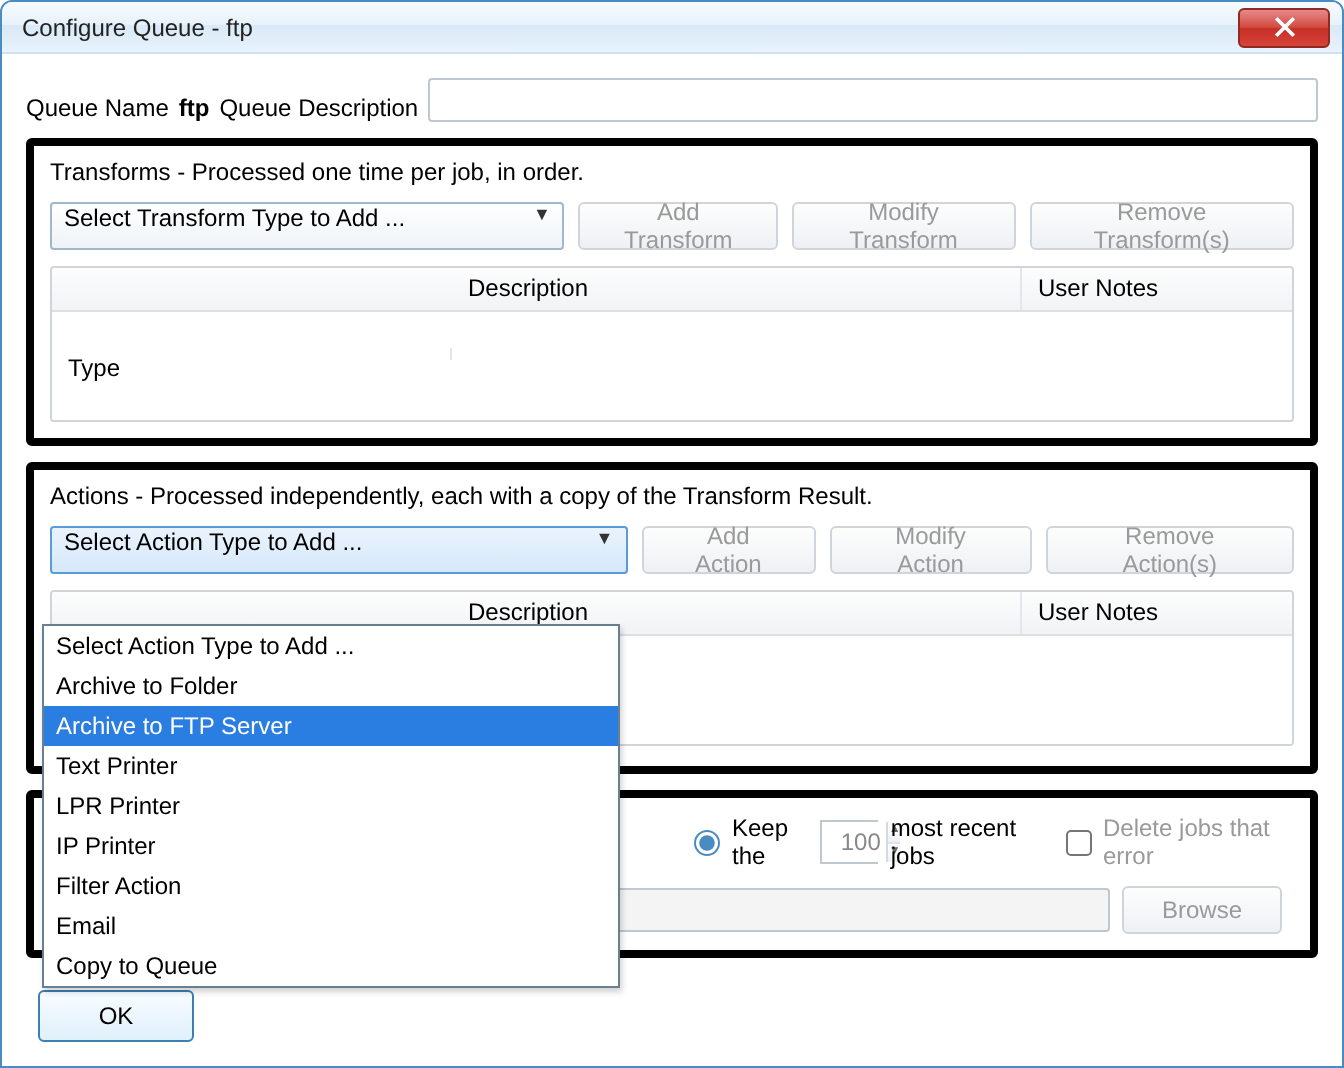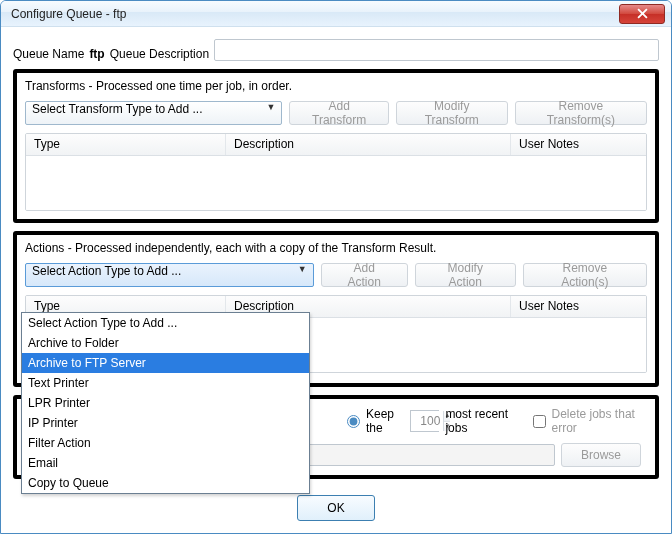--- a/index.html
+++ b/index.html
@@ -122,21 +122,21 @@
 .table-head {
   display: flex;
   height: 22px;
   background: linear-gradient(to bottom, #fdfdfd, #f1f3f5);
   border-bottom: 1px solid #dbe0e5;
 }
 .table-head .th {
   padding: 3px 8px;
   border-right: 1px solid #e3e7eb;
 }
-.th.type { width: 200px; }
+.th.type { width: 200px; margin-top: 40px; }
 .th.desc { flex: 1; }
 .th.notes { width: 135px; border-right: none; }
 .table-body { height: 56px; background: #fff; }
 .settings-row {
   display: flex;
   align-items: center;
   gap: 6px;
   padding: 2px 6px;
 }
 .radio, .chk {
@@ -155,21 +155,21 @@
   width: 14px; display: flex; flex-direction: column; border-left: 1px solid #d5dbe1;
 }
 .spinner .spin-bns div {
   flex: 1; font-size: 6px; line-height: 9px; text-align: center; color: #666; background: linear-gradient(#fff,#eef1f4);
   border-bottom: 1px solid #e0e4e8;
 }
 .folder-input {
   flex: 1; height: 22px;
 }
 .ok-row {
-  display: flex; justify-content: center; padding: 8px 6px 2px 6px;
+  display: flex; justify-content: flex-start; padding: 8px 6px 2px 6px;
 }
 .btn.ok {
   width: 78px; height: 26px;
   border: 1px solid #3c7fb1;
   background: linear-gradient(to bottom, #f8fcff, #e0f0fb);
   color: #000;
 }
 .dropdown {
   position: absolute;
   left: 20px;

